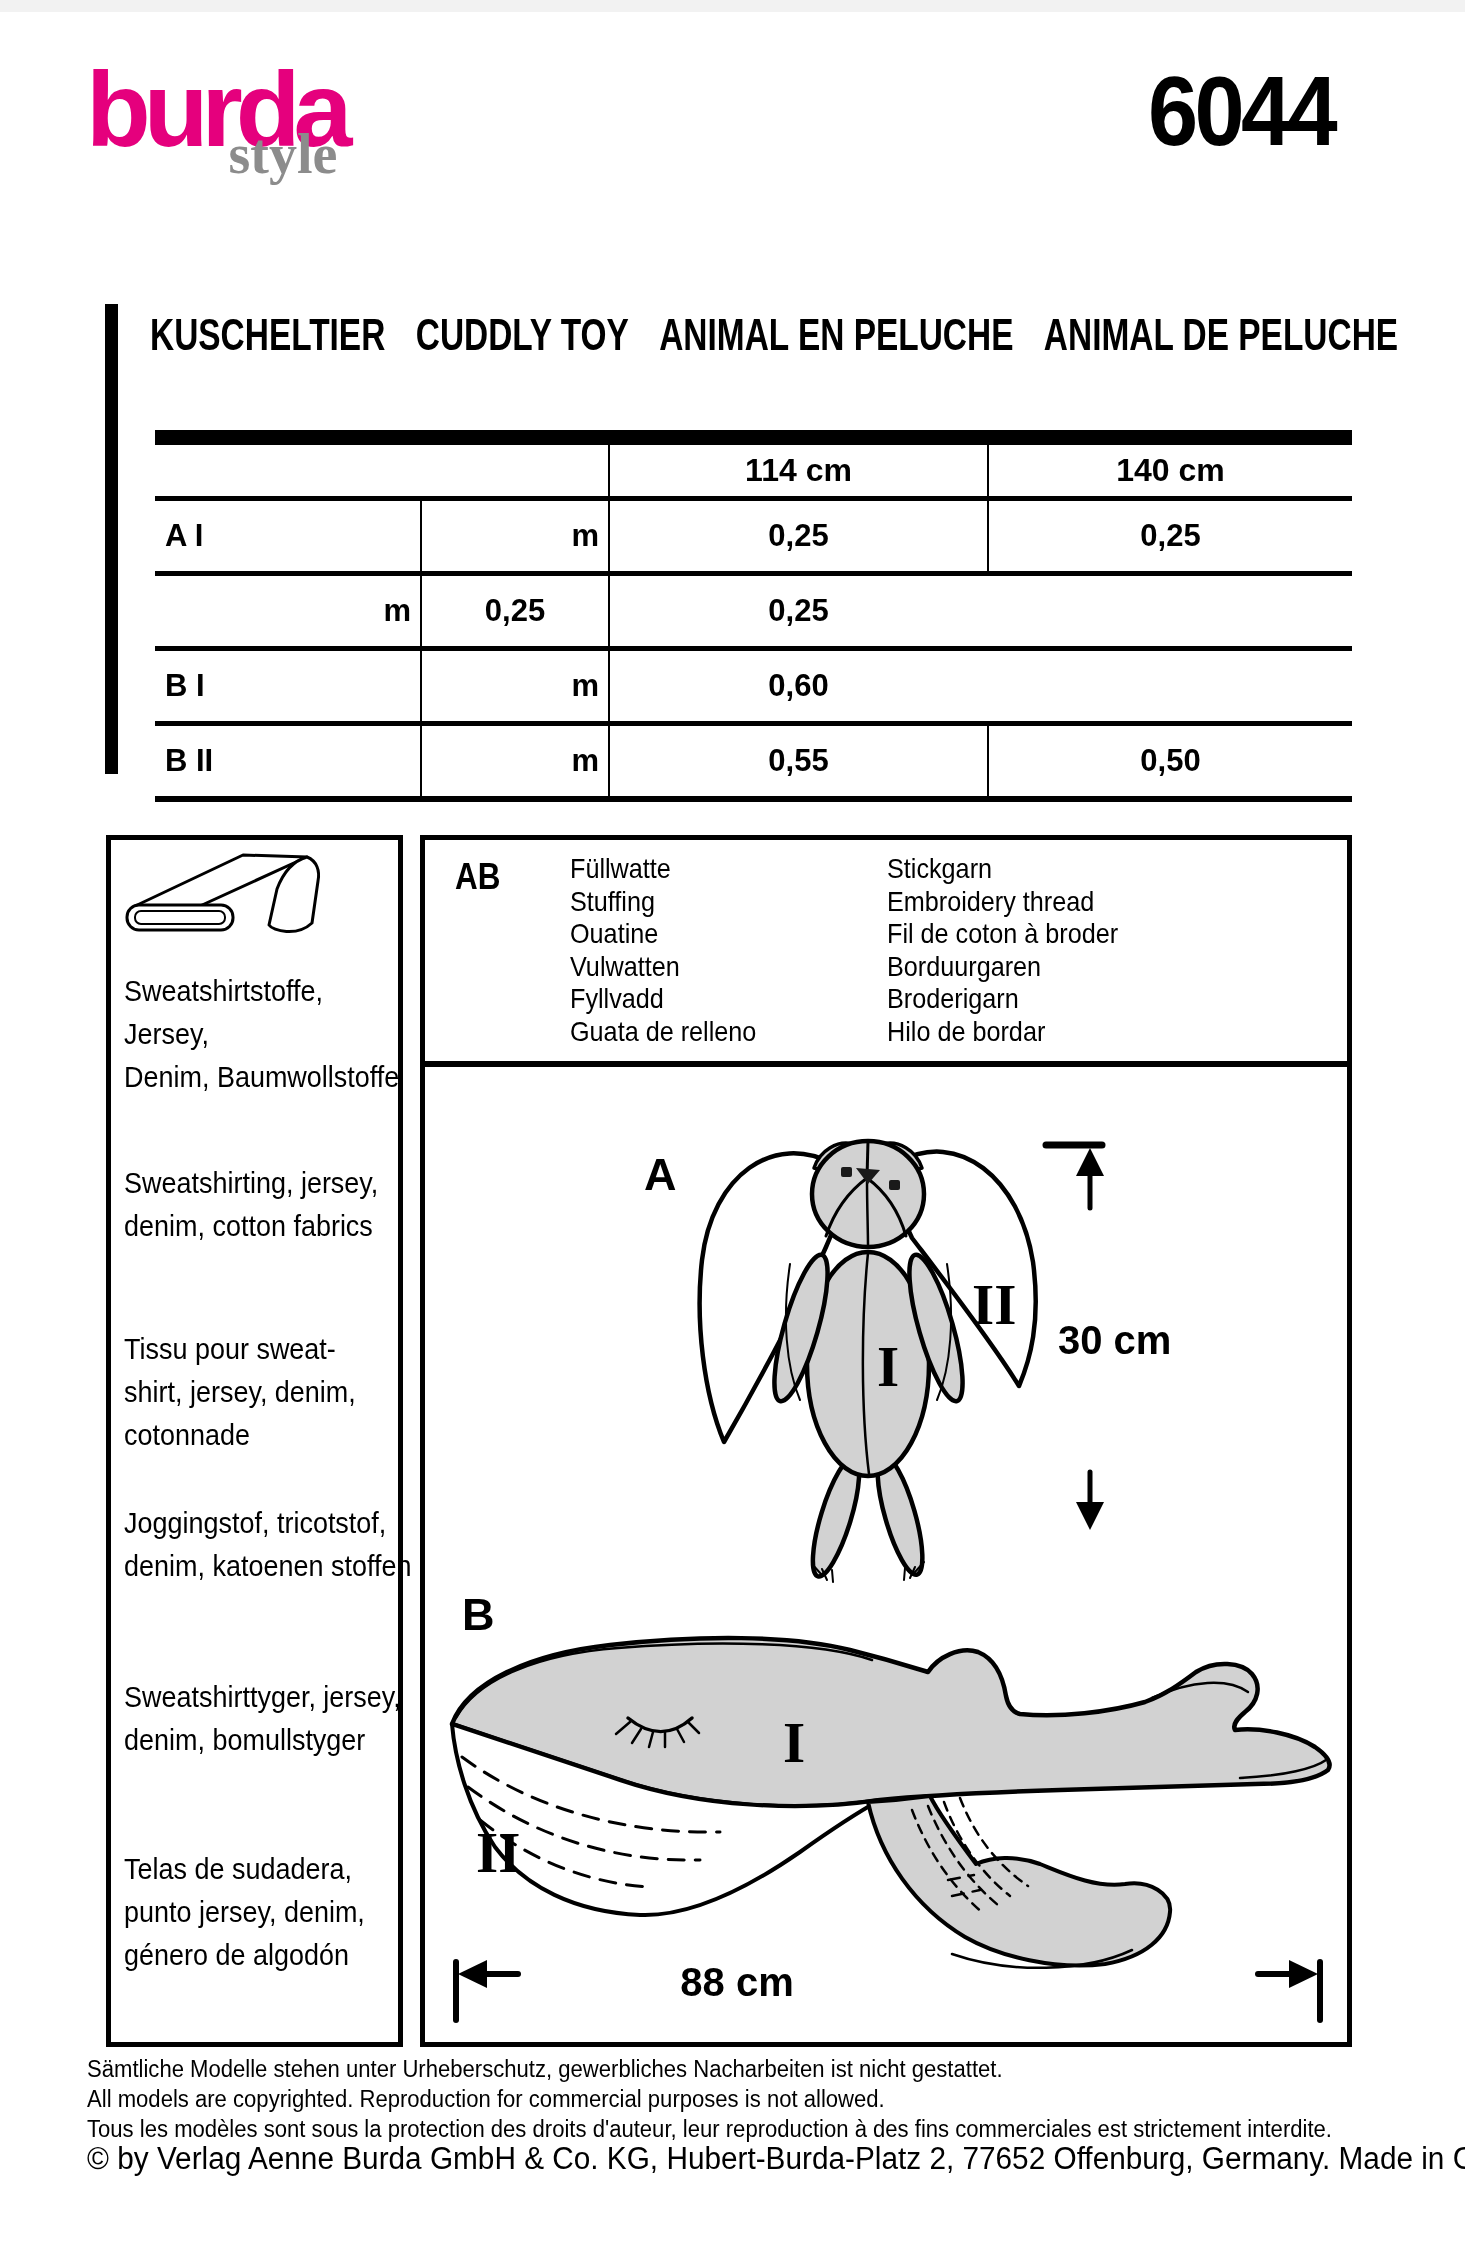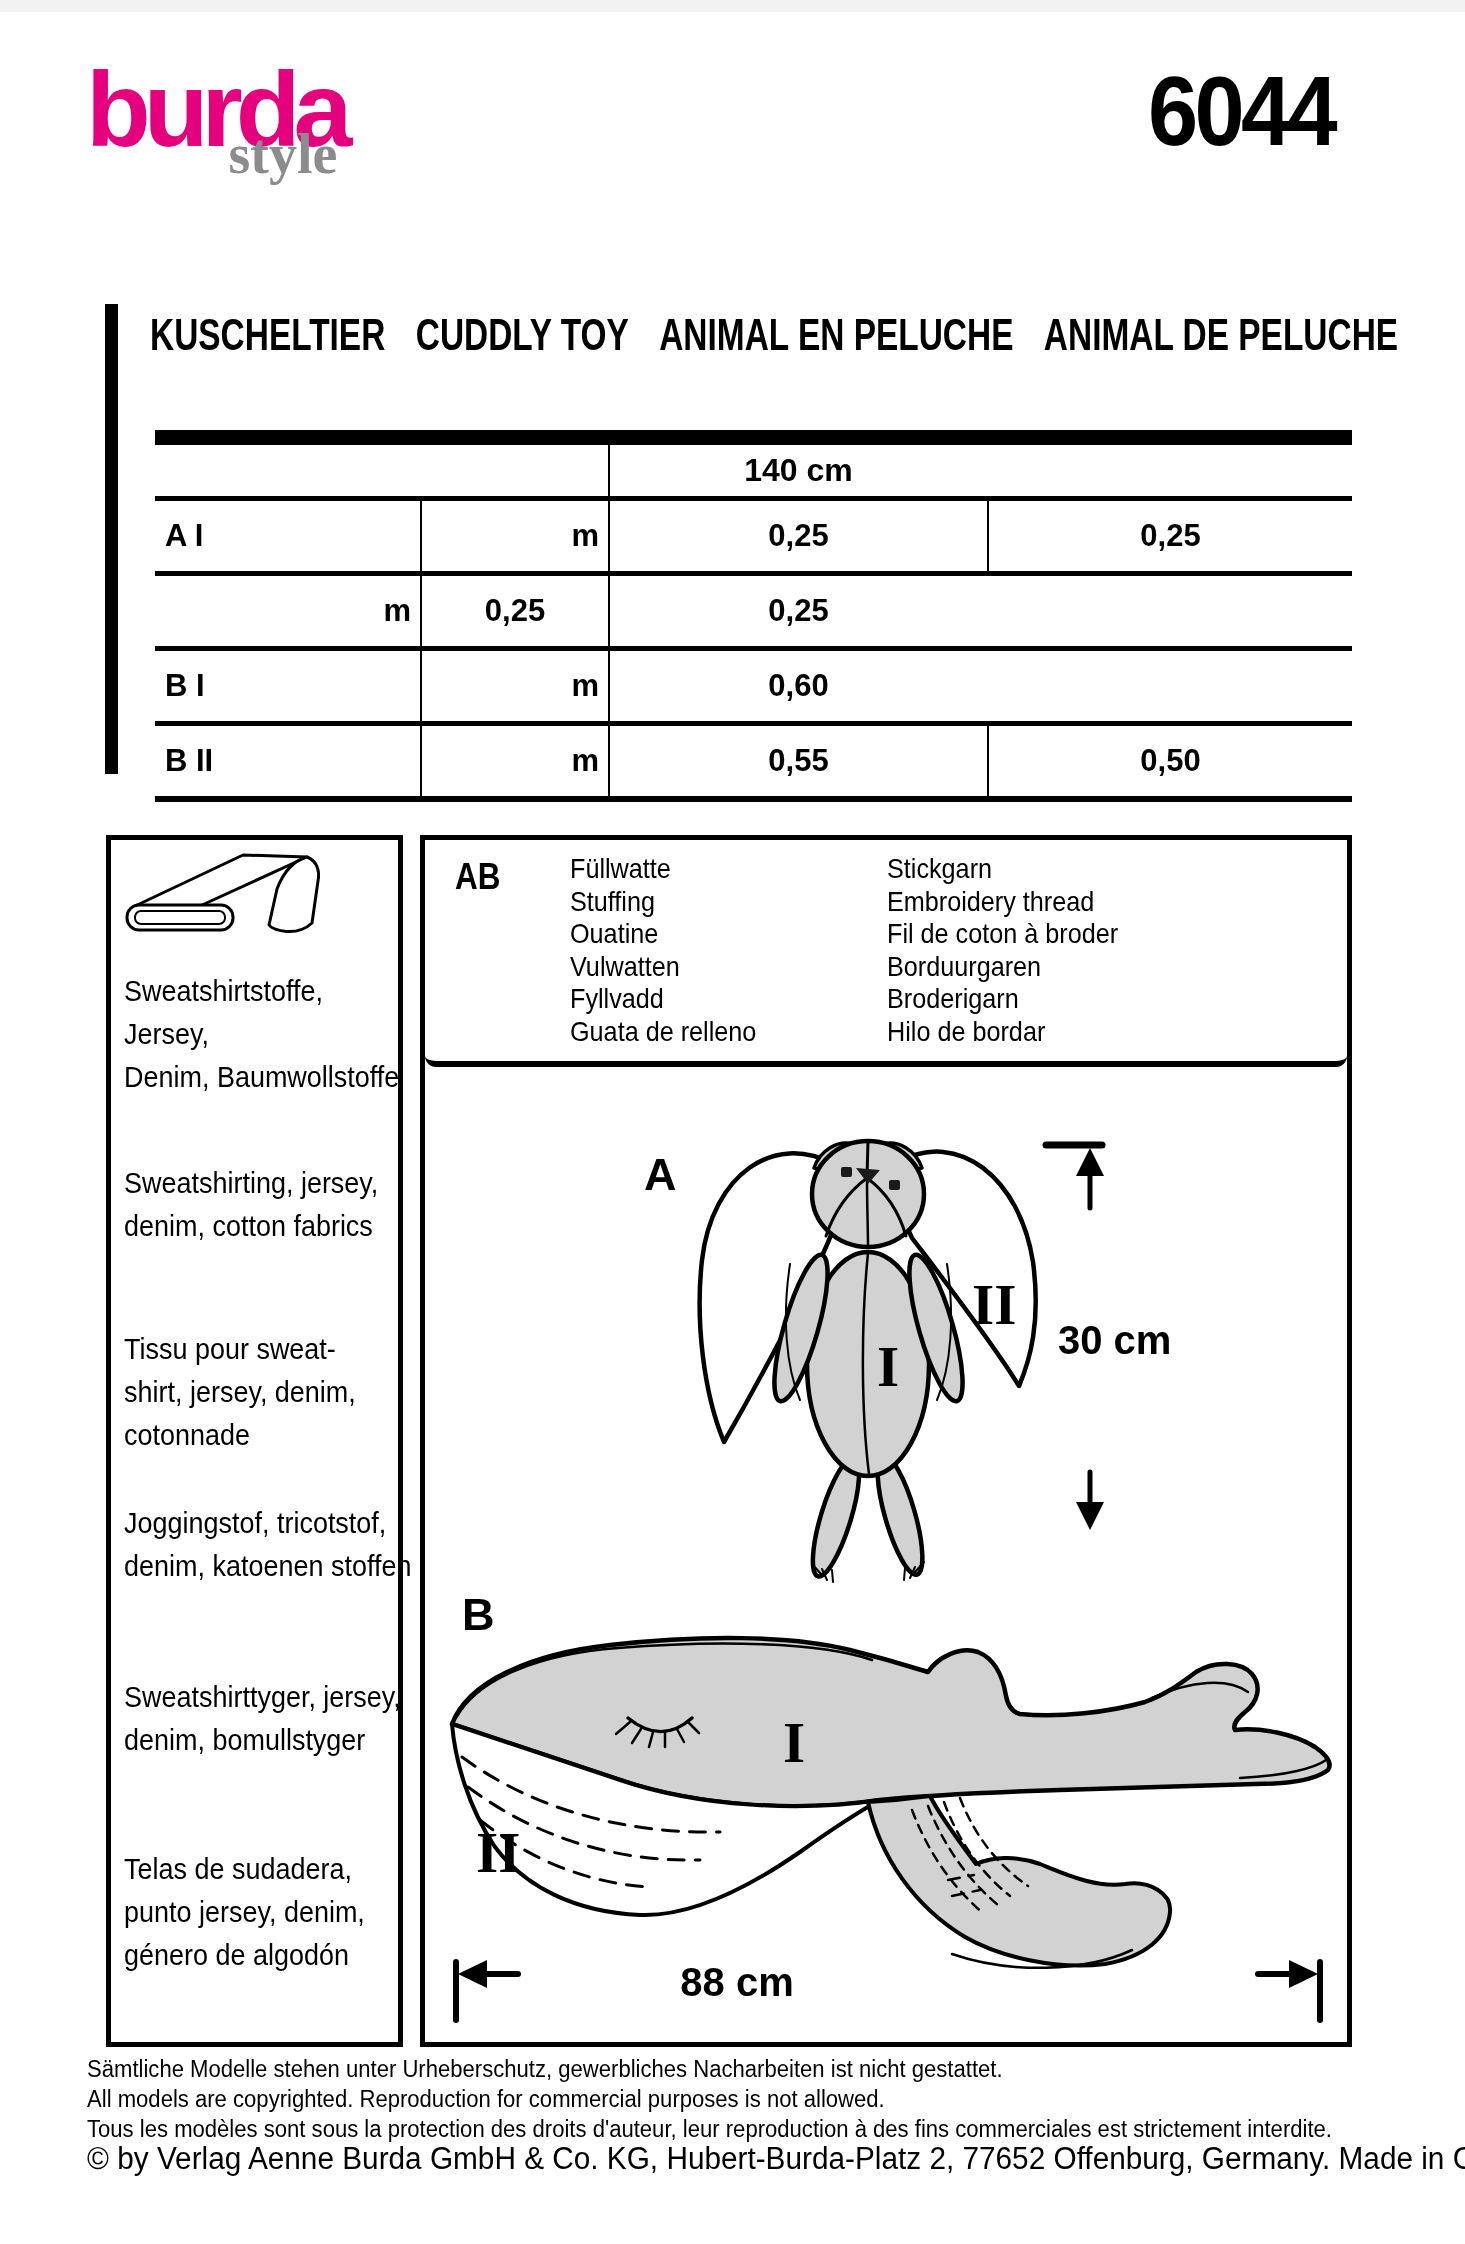--- a/index.html
+++ b/index.html
@@ -50,21 +50,21 @@
   .left-box{left:106px;top:823px;width:297px;height:1212px;border:5px solid #000;
     box-sizing:border-box;}
   .right-box{left:420px;top:823px;width:932px;height:1212px;border:5px solid #000;
     box-sizing:border-box;}
   .fabric-icon{position:absolute;left:10px;top:5px;width:212px;height:100px;}
   .fabric-block{position:absolute;left:13px;font-size:29px;line-height:43px;
     white-space:pre-line;transform:scaleX(0.93);transform-origin:left top;width:310px;}
   .fb-de{top:130px;}  .fb-en{top:322px;}  .fb-fr{top:488px;}
   .fb-nl{top:662px;}  .fb-sv{top:836px;}  .fb-es{top:1008px;}
 
-  .notions{position:absolute;left:0;top:0;right:0;height:221px;border-bottom:6px solid #000;border-radius:11px;}
+  .notions{position:absolute;left:0;top:0;right:0;height:221px;border-bottom:6px solid #000;}
   .ab-label{position:absolute;left:30px;top:16px;font-size:37px;font-weight:bold;
     transform:scaleX(0.85);transform-origin:left top;}
   .notion-col{position:absolute;top:13px;font-size:28px;line-height:32.5px;
     transform:scaleX(0.9);transform-origin:left top;white-space:nowrap;}
   .nc-1{left:145px;}  .nc-2{left:462px;}
 
   .drawing-svg{position:absolute;left:425px;top:1056px;width:922px;height:974px;}
 
   
   .outline{stroke:#000;fill:none;stroke-linecap:round;stroke-linejoin:round;}
@@ -97,20 +97,21 @@
     <span>KUSCHELTIER</span>
     <span>CUDDLY TOY</span>
     <span>ANIMAL EN PELUCHE</span>
     <span>ANIMAL DE PELUCHE</span>
   </div>
 
   <div class="abs yardage">
     <div class="yt-topbar"></div>
     <div class="yt-header">
       <div class="cell"></div>
+      <div class="cell">114 cm</div>
       <div class="cell">140 cm</div>
     </div>
     <div class="yt-row">
       <div class="cell c-view">A I</div>
       <div class="cell c-unit">m</div>
       <div class="cell c-val">0,25</div>
       <div class="cell c-val">0,25</div>
     </div>
     <div class="yt-row">
       <div class="cell c-unit">m</div>

